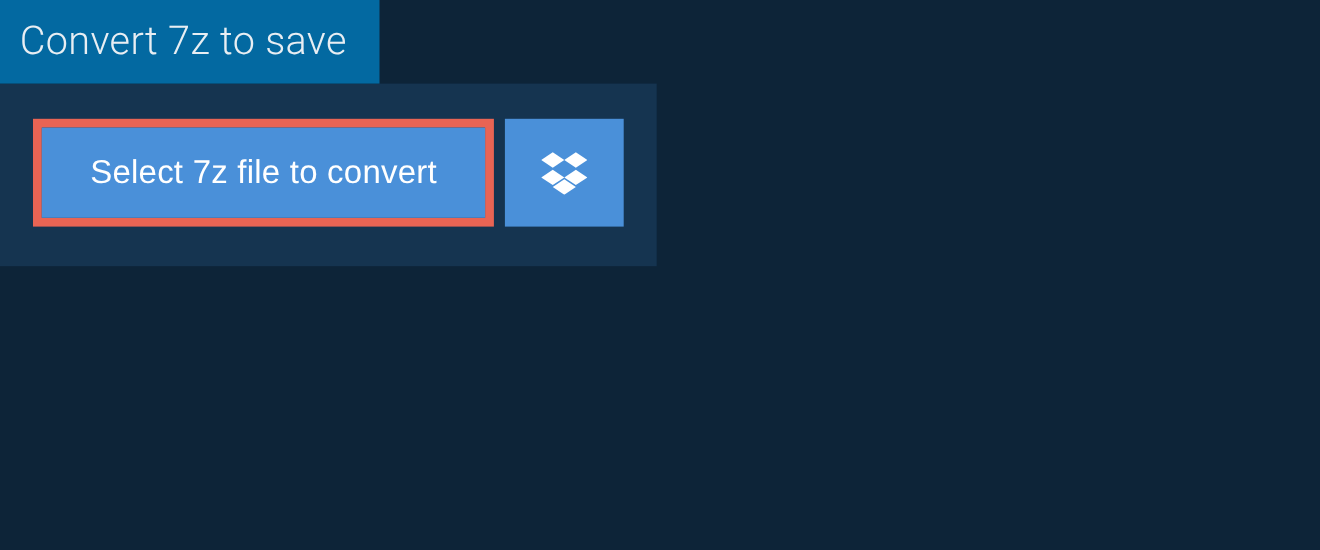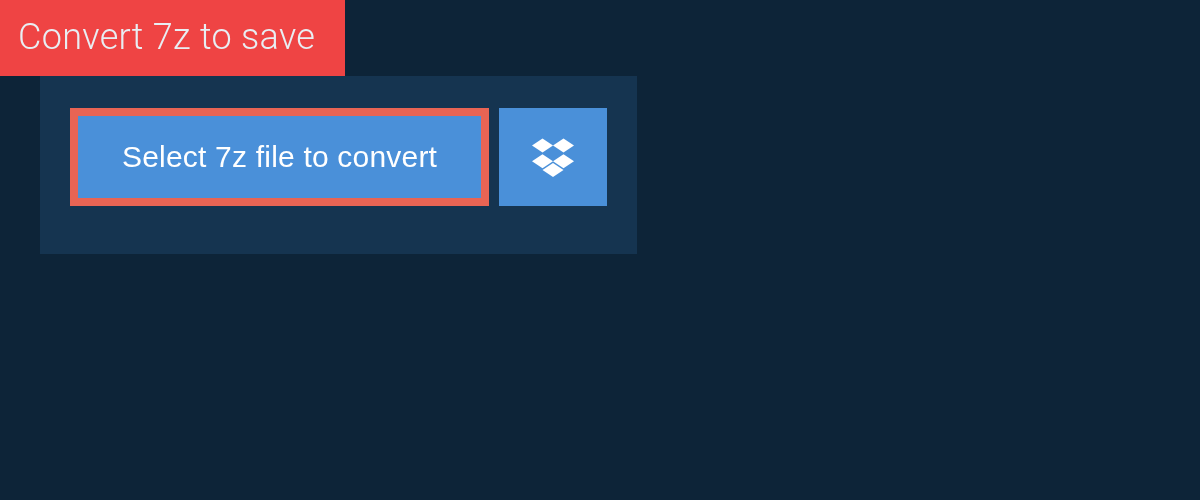--- a/index.html
+++ b/index.html
@@ -9,35 +9,34 @@
     }
     body {
       width: 1200px;
       height: 500px;
       background: #0d2438;
       font-family: -apple-system, BlinkMacSystemFont, "Segoe UI", Roboto, Helvetica, Arial, sans-serif;
       overflow: hidden;
     }
     .tab {
       display: inline-block;
-      background: #ef4444;
+      background: #0369a1;
       padding: 16px 30px 18px 18px;
       font-size: 36px;
       font-weight: 300;
       color: #e8eef3;
       letter-spacing: 0.3px;
     }
     .panel {
       background: #153450;
-      padding: 32px 30px 48px 30px;
+      padding: 32px 30px 36px 30px;
       display: flex;
       align-items: stretch;
       gap: 10px;
       width: fit-content;
-      margin-left: 40px;
     }
     .select-wrapper {
       border: 8px solid #e86454;
       display: inline-flex;
     }
     .select-btn {
       background: #4a90d9;
       color: #ffffff;
       font-size: 30px;
       font-weight: 300;

